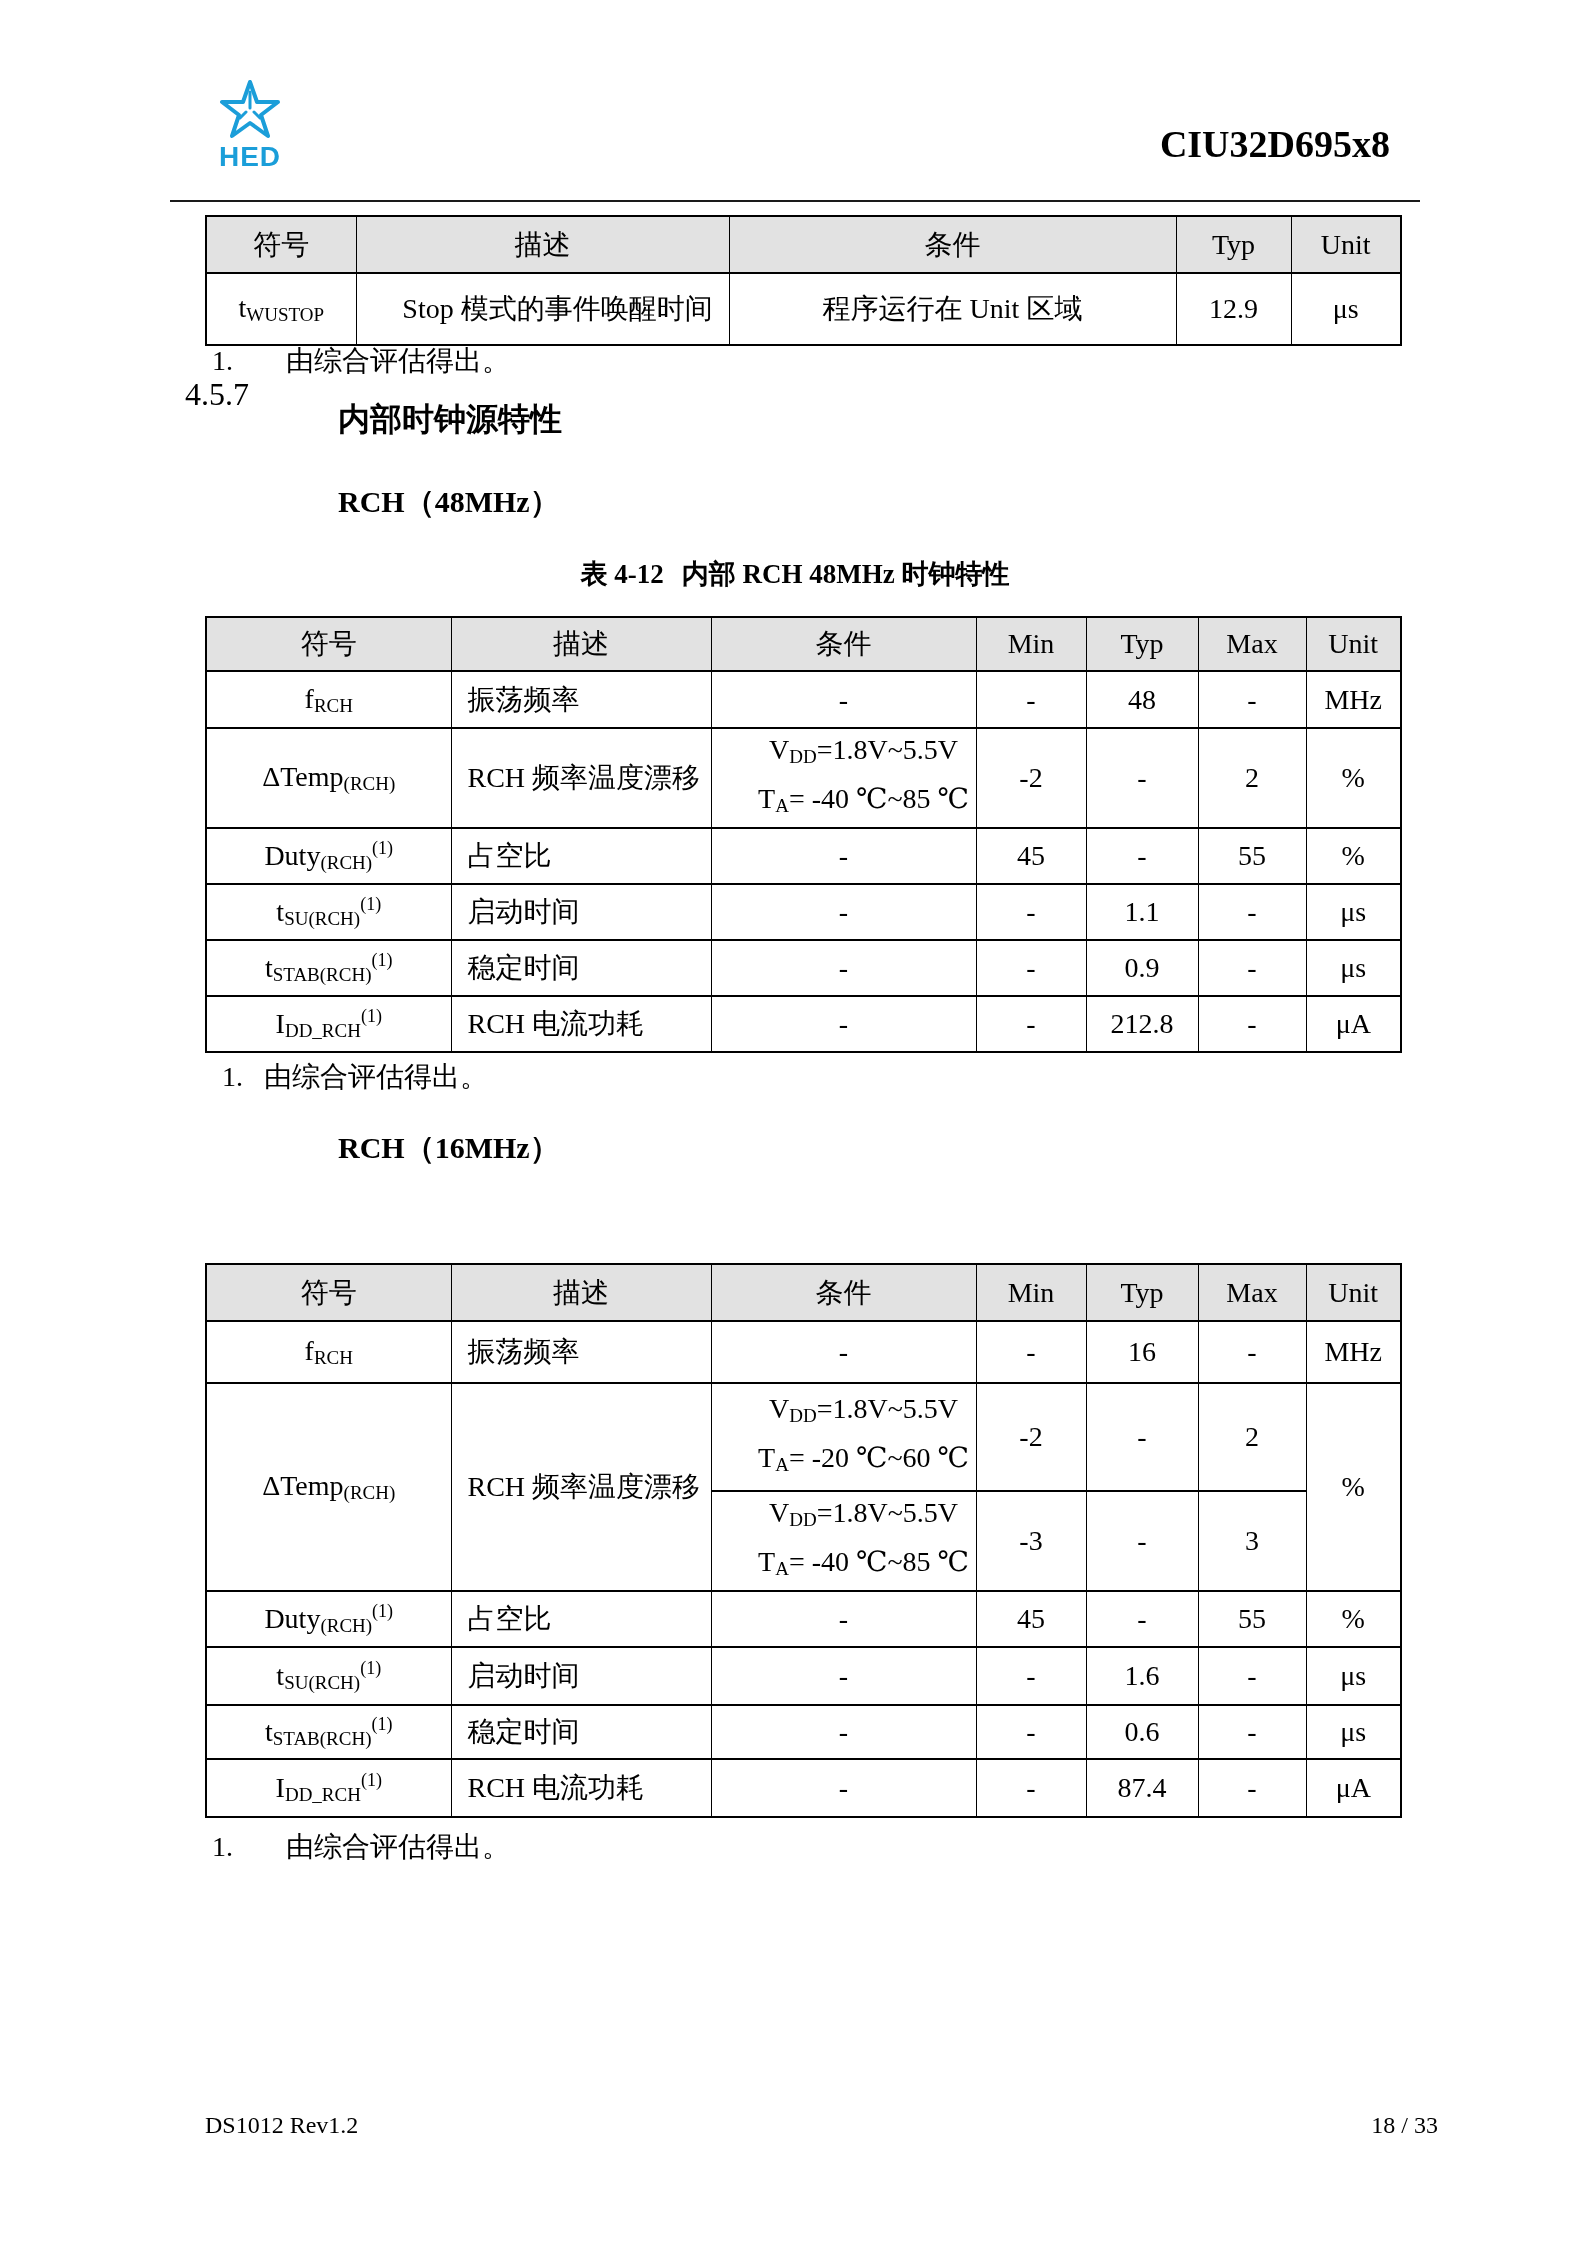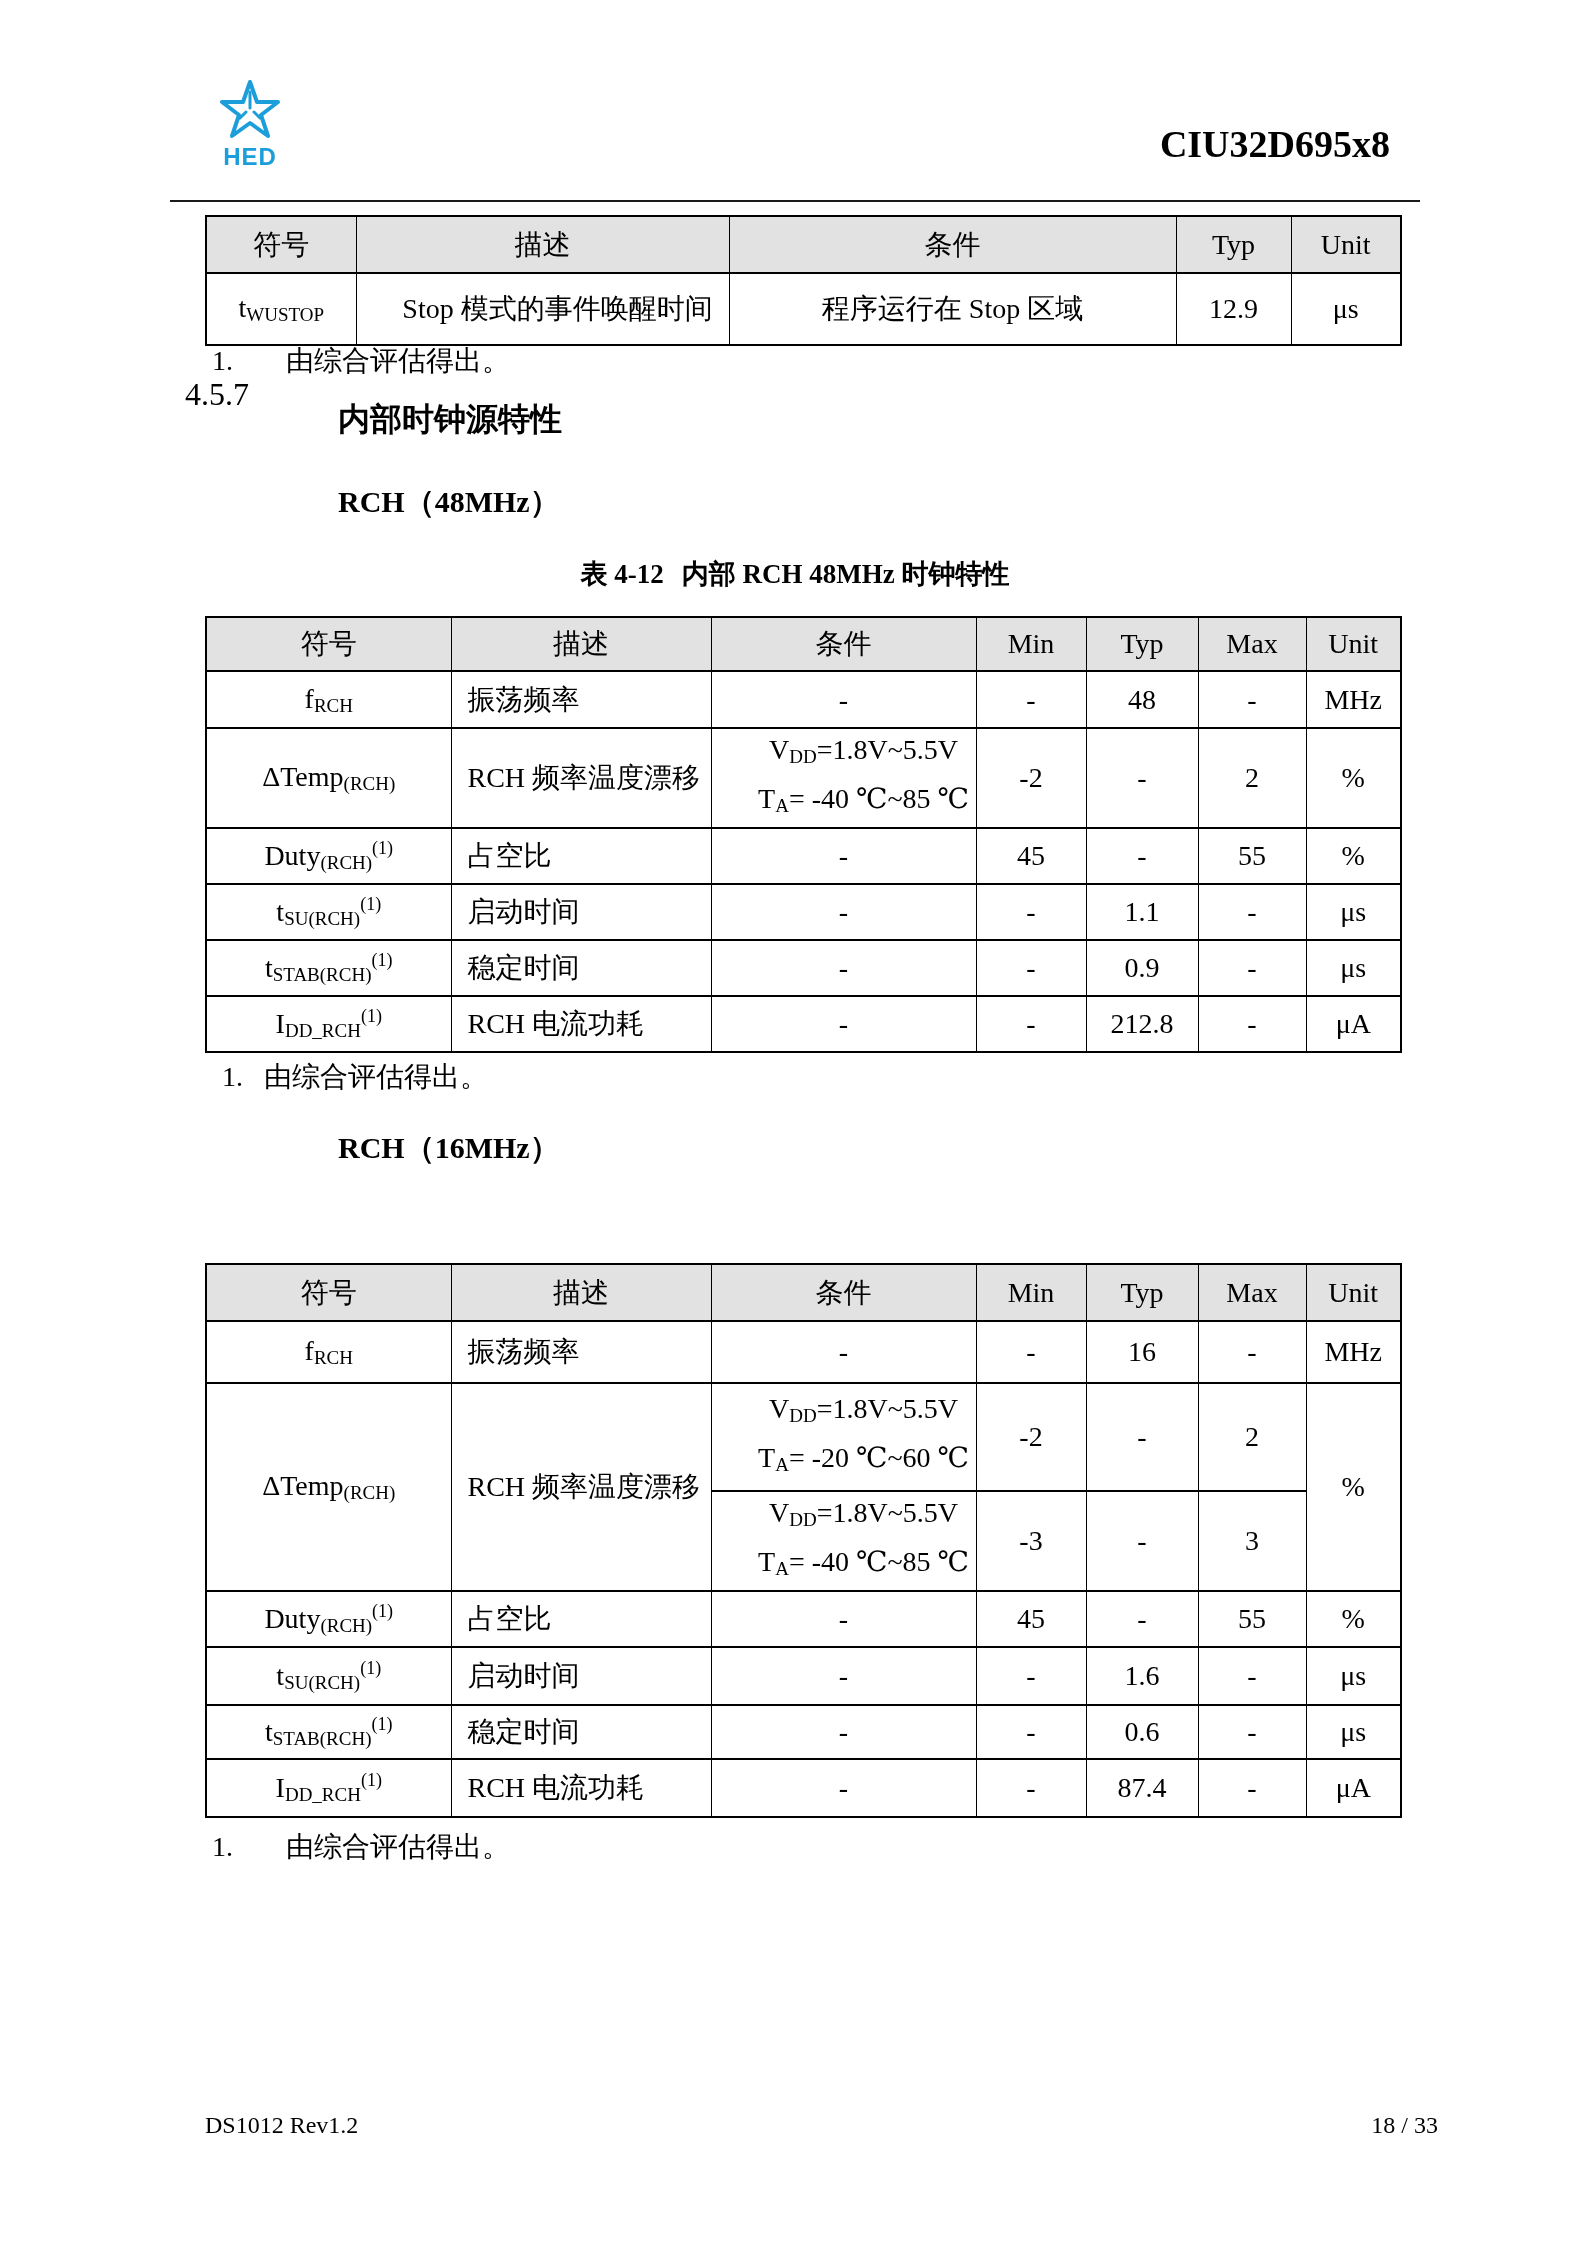--- a/index.html
+++ b/index.html
@@ -7,21 +7,21 @@
     width:1588px;height:2245px;position:relative;background:#ffffff;
     font-family:"Liberation Serif","DejaVu Serif",serif;color:#000;
     -webkit-font-smoothing:antialiased;
   }
   .abs{position:absolute;}
 
   
   .logo-box{left:205px;top:78px;width:90px;text-align:center;}
   .logo-mark{width:64px;height:64px;display:block;margin:0 auto;}
   .logo-text{font-family:"Liberation Sans","DejaVu Sans",sans-serif;
-    font-weight:bold;font-size:24px;letter-spacing:1px;line-height:30px;}
+    font-weight:bold;font-size:28px;letter-spacing:1px;line-height:30px;}
   .doc-title{right:198px;top:122px;font-size:38px;font-weight:bold;}
   .head-rule{left:170px;top:200px;width:1250px;height:2px;background:#1a1a1a;}
 
   
   table{border-collapse:collapse;table-layout:fixed;}
   table.spec{border:2px solid #000;}
   .spec td,.spec th{
     border-left:1px solid #000;border-right:1px solid #000;
     border-top:2px solid #000;border-bottom:2px solid #000;
     text-align:center;vertical-align:middle;padding:0;
@@ -76,21 +76,21 @@
       <tr style="height:57px">
     <th class="th-cn">符号</th>
     <th class="th-cn">描述</th>
     <th class="th-cn">条件</th>
     <th class="th-en">Typ</th>
     <th class="th-en">Unit</th>
   </tr>
   <tr style="height:72px">
     <td><span>t</span><span class="sb">WUSTOP</span></td>
     <td class="cell-left-wide">Stop 模式的事件唤醒时间</td>
-    <td>程序运行在 Stop 区域</td>
+    <td>程序运行在 Unit 区域</td>
     <td>12.9</td>
     <td>μs</td>
   </tr>
 </tbody>
   </table>
 
 <div class="abs footnote" style="left:212px;top:342px;">
   <span class="fn-marker-wide">1.</span><span>由综合评估得出。</span>
 </div>
 

